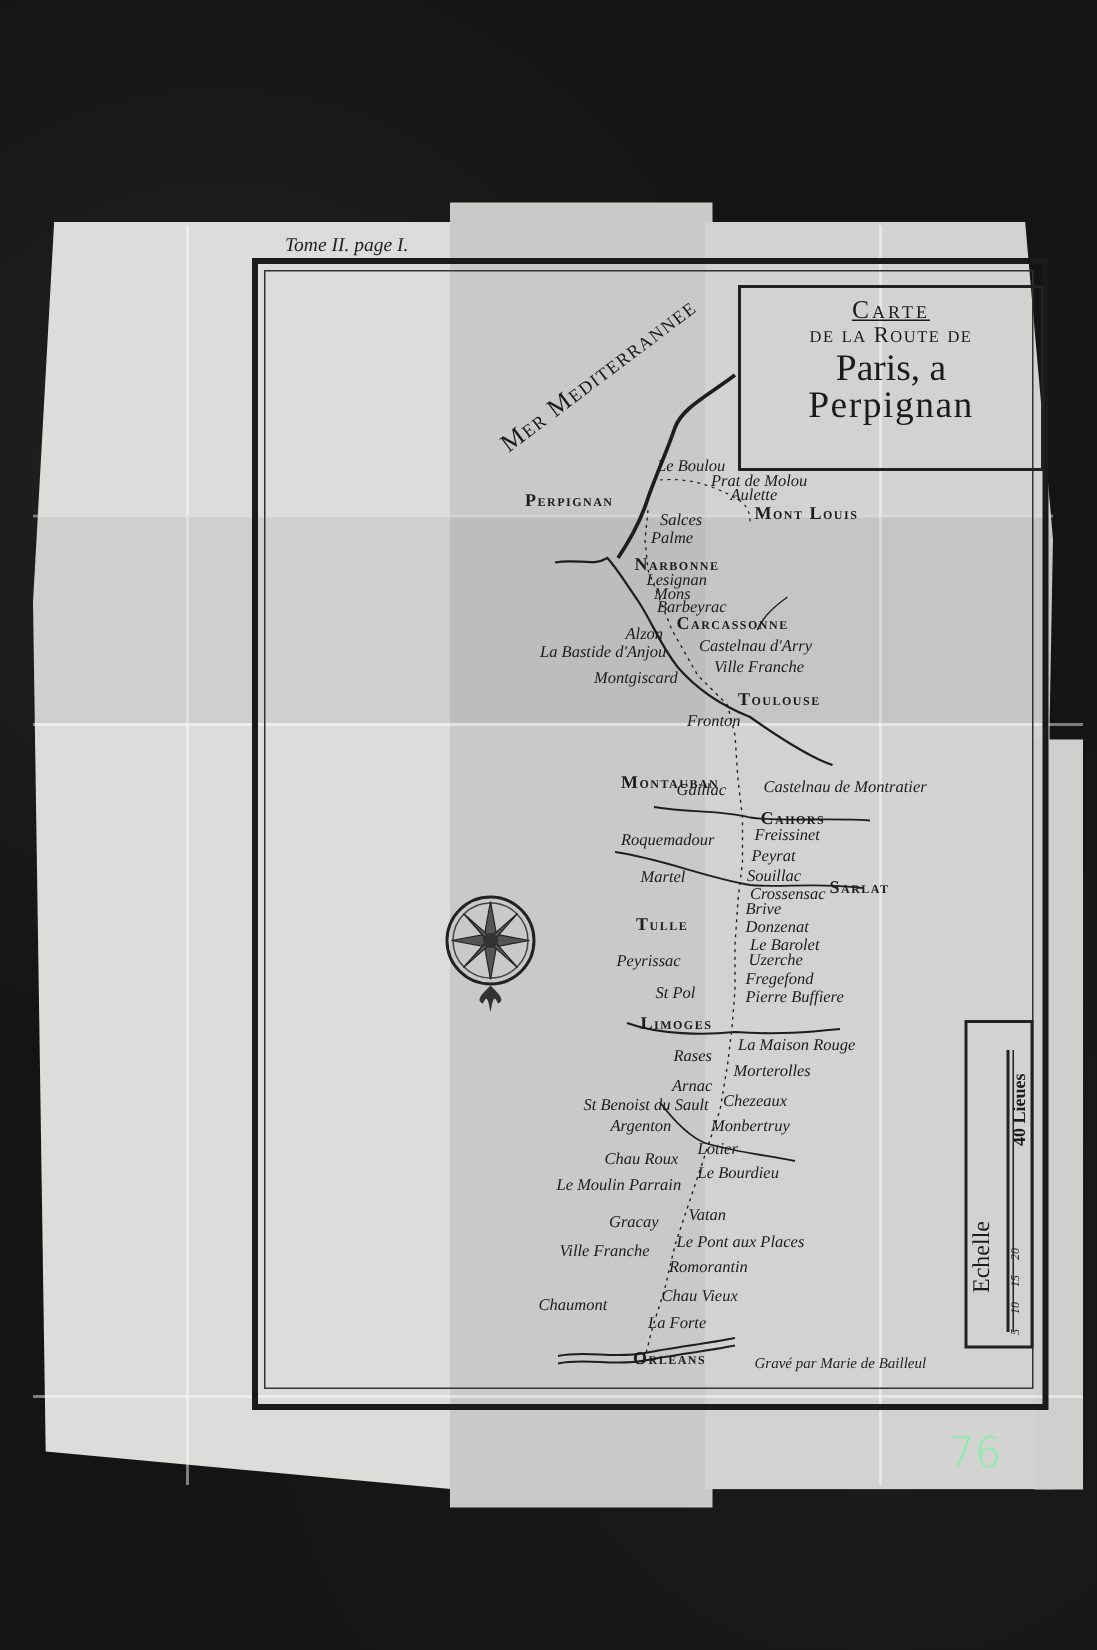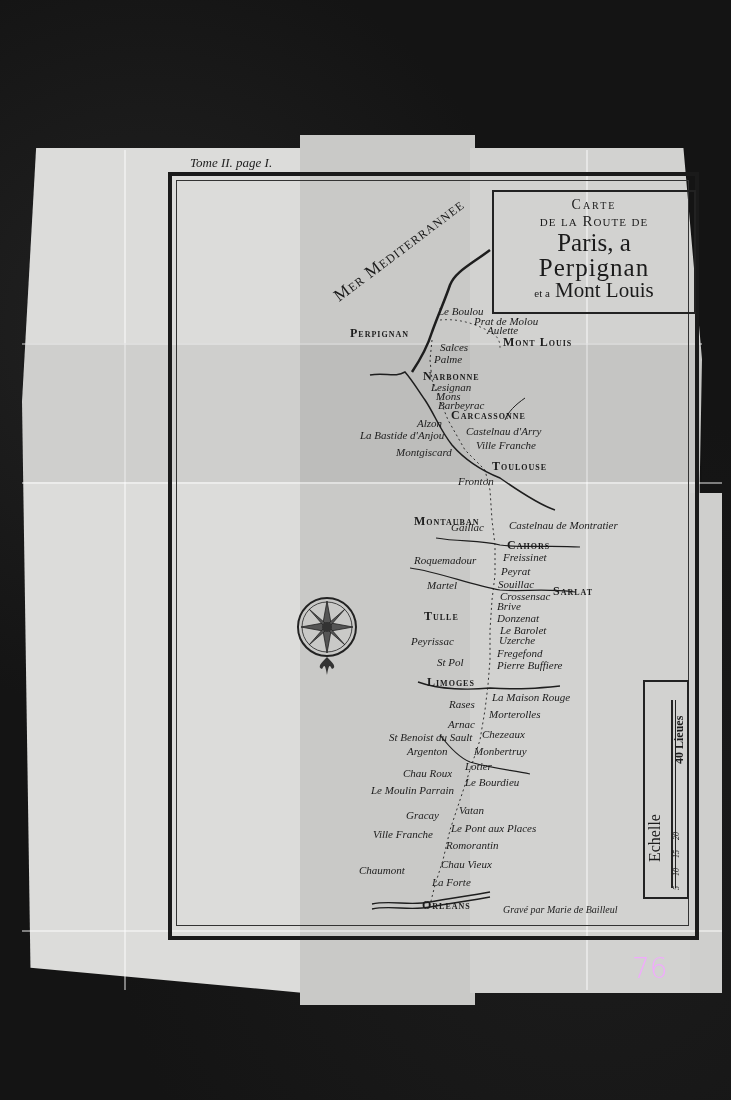--- a/index.html
+++ b/index.html
@@ -27,41 +27,41 @@
   .frame-outer { position:absolute; left:168px; top:172px; width:523px; height:760px;
     border:4px solid #1a1a1a; }
   .frame-inner { position:absolute; left:176px; top:180px; width:511px; height:744px;
     border:1px solid #333; }
 
   .tome { position:absolute; left:190px; top:155px; font-style:italic; font-size:13px; color:#222; }
 
   
   .title-box { position:absolute; left:492px; top:190px; width:200px; height:120px;
     border:2px solid #222; text-align:center; color:#1b1b1b; line-height:1; }
-  .t1 { font-size:14px; letter-spacing:2px; margin-top:6px; font-variant:small-caps; }
+  .t1 { font-size:17px; letter-spacing:2px; margin-top:6px; font-variant:small-caps;text-decoration:underline; }
   .t2 { font-size:15px; letter-spacing:1px; margin-top:2px; font-variant:small-caps; }
   .t3 { font-size:25px; margin-top:1px; }
   .t4 { font-size:25px; letter-spacing:1px; margin-top:0px; }
   .t5 { font-size:21px; margin-top:0px; }
   .t5 small { font-size:11px; }
 
   .sea { position:absolute; left:330px; top:290px; transform-origin:left top;
     transform:rotate(-37deg); font-size:17px; letter-spacing:1px; color:#1a1a1a; font-variant:small-caps; white-space:nowrap; }
 
   .place { position:absolute; white-space:nowrap; color:#1c1c1c; font-size:11px; font-style:italic; }
   .place.city { font-style:normal; font-variant:small-caps; font-weight:bold; font-size:12px; letter-spacing:1px; }
 
   svg.routes { position:absolute; left:0; top:0; width:731px; height:1100px; pointer-events:none; }
 
   .compass { position:absolute; left:295px; top:595px; width:64px; height:92px; }
 
   .scale-box { position:absolute; left:643px; top:680px; width:42px; height:215px; border:2px solid #222; }
   .scale-label { position:absolute; transform:rotate(-90deg); transform-origin:left top; white-space:nowrap; color:#1c1c1c; }
   .engraver { position:absolute; left:503px; top:904px; font-size:10px; font-style:italic; color:#222; }
-  .pencil { position:absolute; left:632px; top:952px; font-size:28px; color:#f0abfc; font-family:"DejaVu Sans", sans-serif; font-weight:lighter; }
+  .pencil { position:absolute; left:632px; top:952px; font-size:28px; color:#86efac; font-family:"DejaVu Sans", sans-serif; font-weight:lighter; }
 </style>
 </head>
 <body>
 
 <div class="paper panel-left"></div>
 <div class="paper panel-mid"></div>
 <div class="paper panel-right"></div>
 <div class="paper panel-flap"></div>
 <div class="fold-h" style="left:22px;top:343px;width:680px;"></div>
 <div class="fold-h" style="left:22px;top:482px;width:700px;"></div>
@@ -73,21 +73,20 @@
 <div class="frame-outer"></div>
 <div class="frame-inner"></div>
 
 <div class="tome">Tome II. page I.</div>
 
 <div class="title-box">
   <div class="t1">Carte</div>
   <div class="t2">de la Route de</div>
   <div class="t3">Paris, a</div>
   <div class="t4">Perpignan</div>
-  <div class="t5"><small>et a</small> <span>Mont Louis</span></div>
 </div>
 
 <div class="sea">Mer Mediterrannee</div>
 
 <svg class="routes" viewBox="0 0 731 1100">
   <g fill="none" stroke="#1e1e1e">
 
     <path d="M490 250 C470 265 455 272 450 285 C445 300 438 315 432 332 C428 345 420 360 412 372" stroke-width="2.5"></path>
 
     <path d="M370 375 C385 372 395 378 405 372 C412 380 418 390 425 400 C435 415 440 430 452 445 C465 460 480 470 500 478 C520 492 540 505 555 510" stroke-width="1.5"></path>

